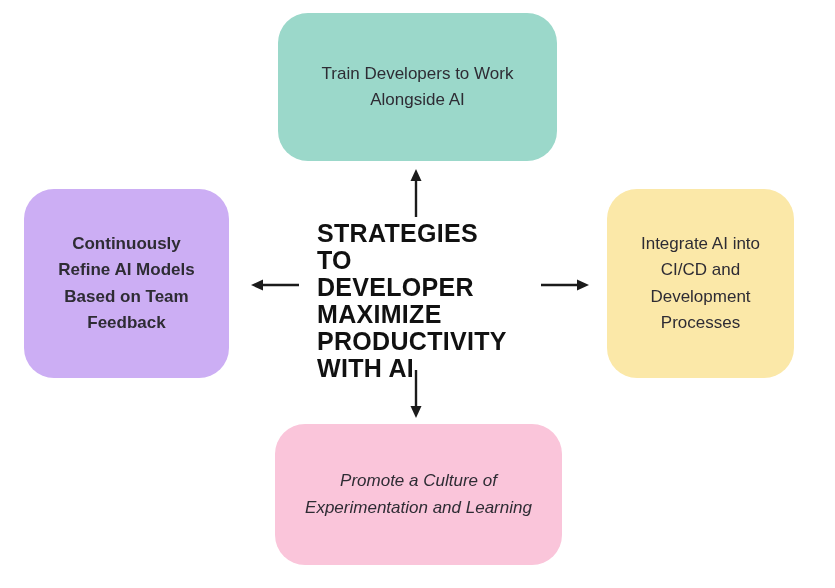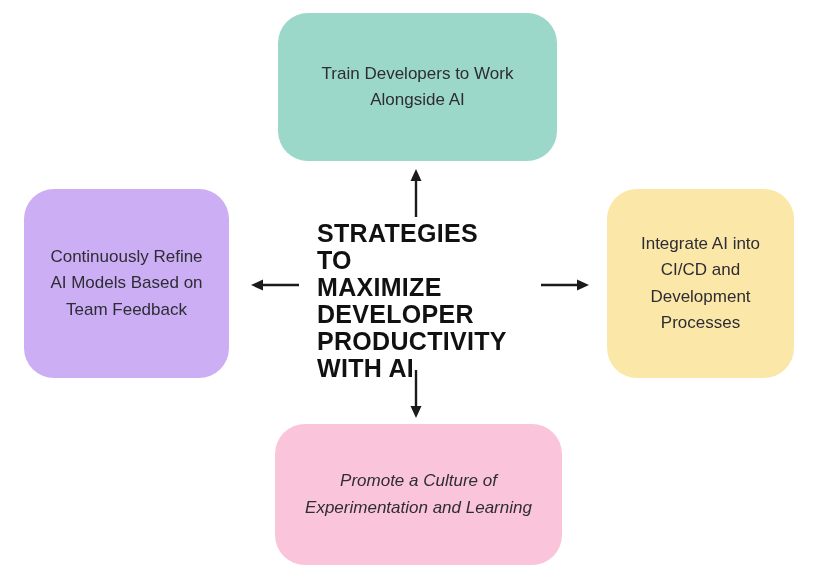--- a/index.html
+++ b/index.html
@@ -21,21 +21,21 @@
     display: flex;
     align-items: center;
     justify-content: center;
     text-align: center;
     color: #2e2c34;
     font-size: 17px;
     line-height: 1.55;
     box-sizing: border-box;
   }
   .node-top    { left: 278px; top: 13px;  width: 279px; height: 148px; padding: 0 20px; }
-  .node-left   { left: 24px;  top: 189px; width: 205px; height: 189px; padding: 0 26px; }
+  .node-left   { left: 24px;  top: 189px; width: 205px; height: 189px; padding: 0 26px; font-weight: bold; }
   .node-right  { left: 607px; top: 189px; width: 187px; height: 189px; padding: 8px 18px; }
   .node-bottom { left: 275px; top: 424px; width: 287px; height: 141px; padding: 0 26px; }
   .center-title {
     position: absolute;
     left: 317px;
     top: 220px;
     width: 200px;
     text-align: left;
     color: #111111;
     font-weight: bold;
@@ -65,22 +65,22 @@
   <div class="node node-right" style="background-color: rgb(251, 232, 168);">
     <span>Integrate AI into CI/CD and Development Processes</span>
   </div>
 
   <div class="node node-bottom" style="background-color: rgb(250, 197, 218); font-style: italic;">
     <span>Promote a Culture of Experimentation and Learning</span>
   </div>
 
   <div class="center-title" style="color: rgb(17, 17, 17);">
     <div>STRATEGIES TO</div>
+    <div>DEVELOPER</div>
     <div>MAXIMIZE</div>
-    <div>DEVELOPER</div>
     <div>PRODUCTIVITY</div>
     <div>WITH AI</div>
   </div>
 
   <svg class="arrow arrow-up" width="18" height="52" viewBox="0 0 18 52">
     <line x1="9" y1="50" x2="9" y2="12" stroke-width="2.4" style="stroke: rgb(27, 27, 27);"></line>
     <polygon points="9,2 3.5,14 14.5,14" style="fill: rgb(27, 27, 27);"></polygon>
   </svg>
 
   <svg class="arrow arrow-down" width="18" height="52" viewBox="0 0 18 52">

